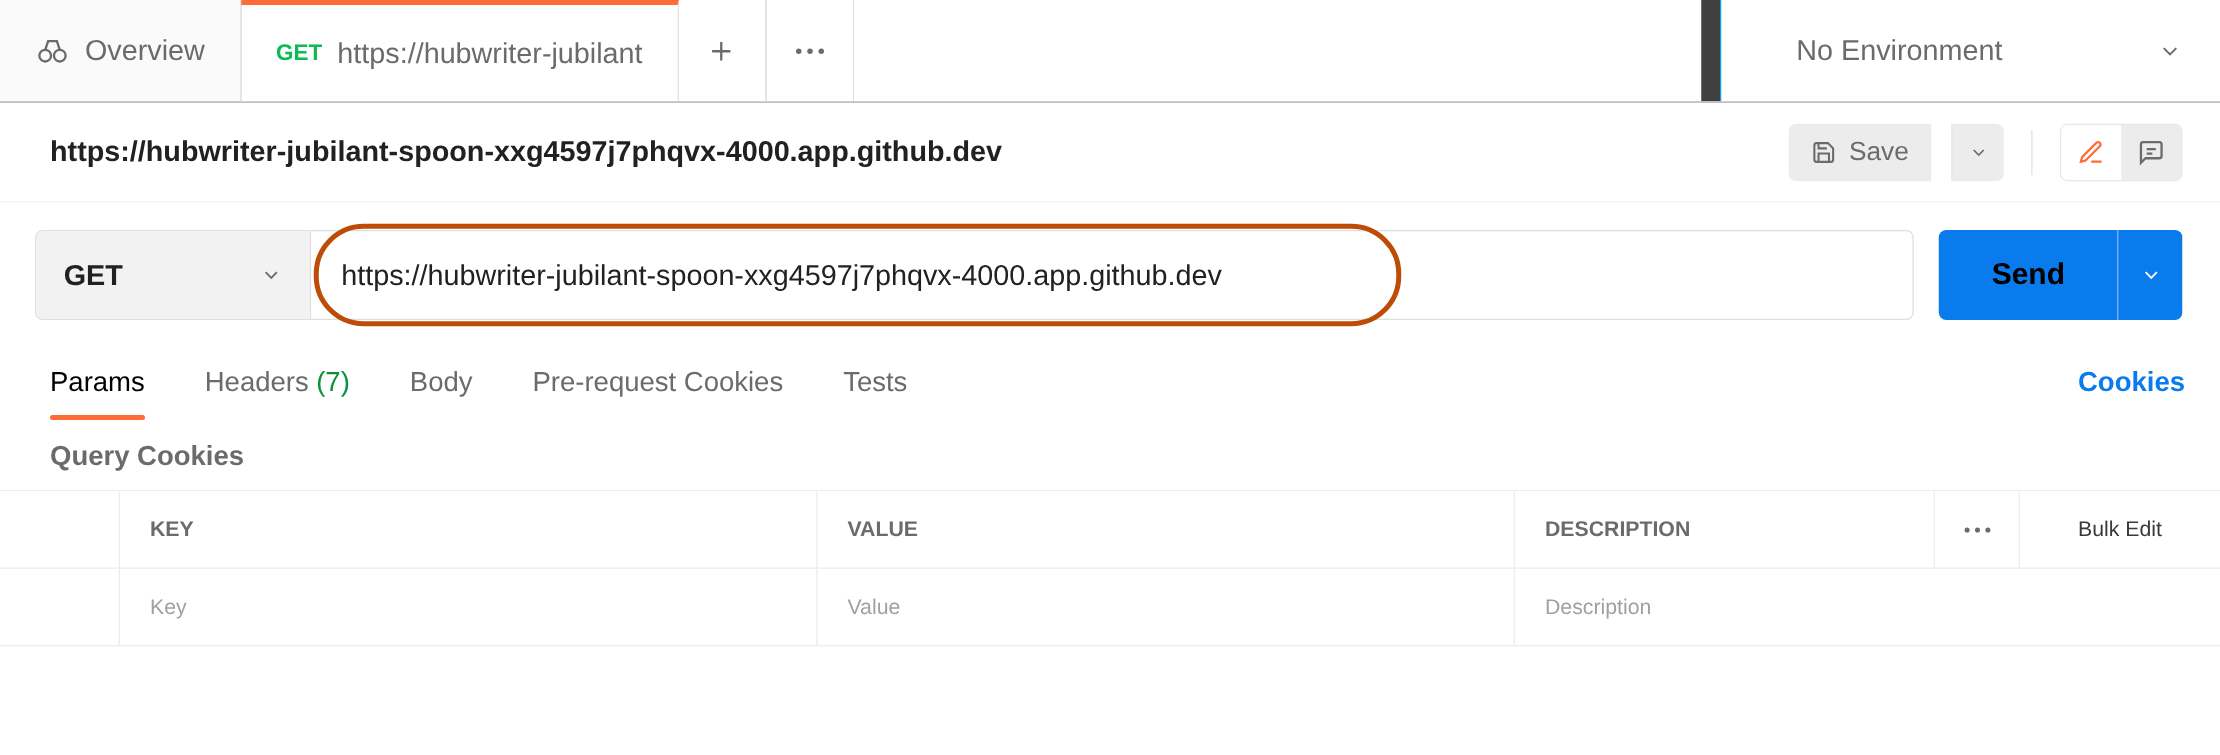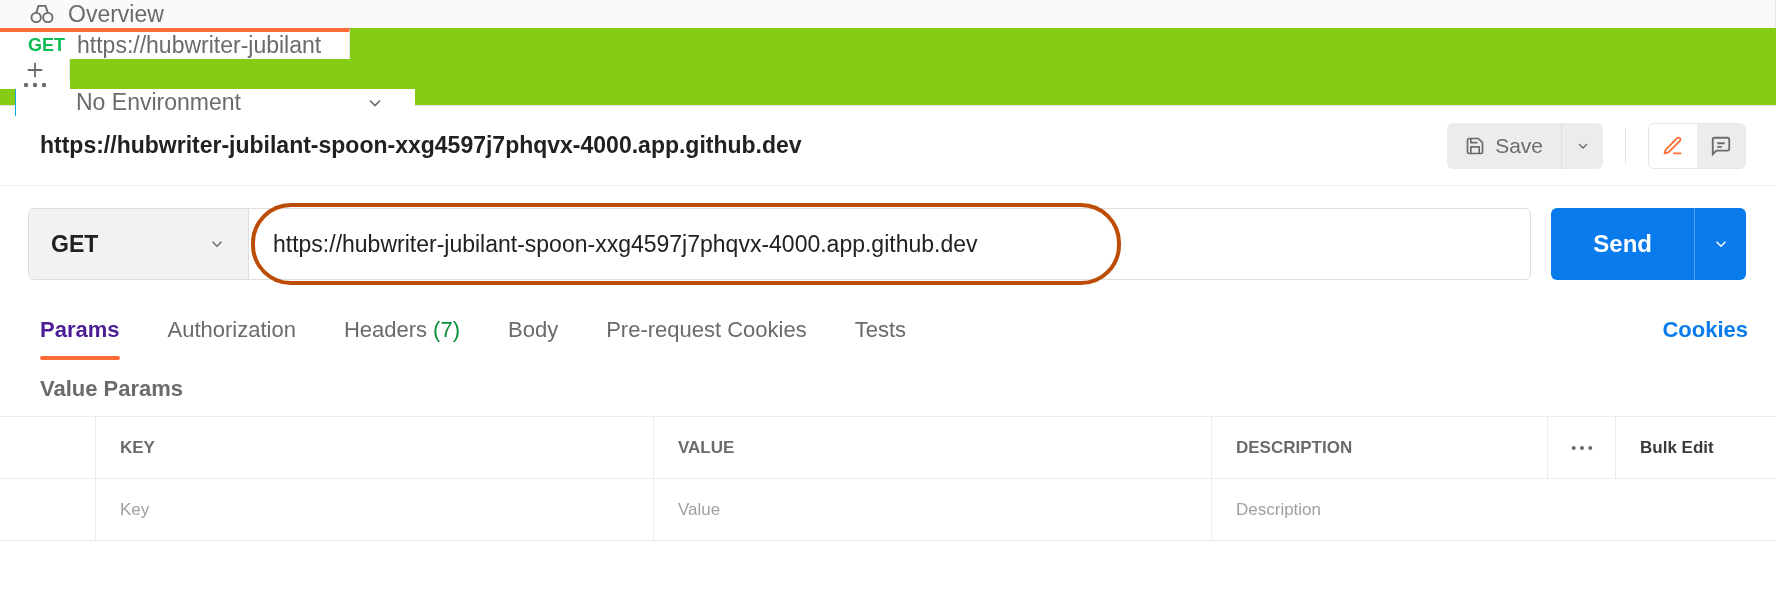--- a/index.html
+++ b/index.html
@@ -9,24 +9,23 @@
     color: #212121;
     width: 1776px;
     height: 604px;
     overflow: hidden;
   }
 
   
   .tabstrip {
     display: flex;
     align-items: stretch;
-    height: 106px;
+    height: 82px;
     border-bottom: 1px solid #e6e6e6;
-    background: #84cc16;
-    flex-direction: column;
+    background: #404040;
   }
   .tab {
     display: flex;
     align-items: center;
     gap: 12px;
     padding: 0 28px;
     font-size: 23px;
     color: #6b6b6b;
     border-right: 1px solid #e6e6e6;
     background: #ffffff;
@@ -100,20 +99,21 @@
   }
   .title-actions {
     display: flex;
     align-items: center;
     gap: 12px;
   }
   .save-group {
     display: flex;
     align-items: stretch;
     height: 46px;
+    gap: 16px;
   }
   .save-btn {
     display: flex;
     align-items: center;
     gap: 10px;
     padding: 0 18px;
     background: #ececec;
     color: #6b6b6b;
     font-size: 21px;
     border-radius: 6px 0 0 6px;
@@ -212,21 +212,21 @@
     display: flex;
     align-items: stretch;
     height: 72px;
   }
   .send-btn {
     display: flex;
     align-items: center;
     justify-content: center;
     padding: 16px 42px;
     background: #097bed;
-    color: #ffffff;
+    color: #000000;
     font-size: 24px;
     font-weight: 600;
     border-radius: 6px 0 0 6px;
     cursor: pointer;
   }
   .send-caret {
     display: flex;
     align-items: center;
     justify-content: center;
     width: 52px;
@@ -253,22 +253,22 @@
   .subtab {
     font-size: 22px;
     color: #6b6b6b;
     cursor: pointer;
     position: relative;
     height: 100%;
     display: flex;
     align-items: center;
   }
   .subtab.active {
-    color: #4c1d95;
-    font-weight: 700;
+    color: #000000;
+    font-weight: 400;
   }
   .subtab.active::after {
     content: "";
     position: absolute;
     left: 0; right: 0; bottom: -2px;
     height: 4px;
     background: #ff6c37;
     border-radius: 2px;
   }
   .subtab .count { color: #0a8f3c; margin-left: 6px; }
@@ -303,21 +303,21 @@
     font-size: 17px;
     border-right: 1px solid #ececec;
   }
   .th { color: #6b6b6b; font-weight: 700; }
   .td.placeholder { color: #a0a0a0; }
   .col-handle { width: 96px; justify-content: center; }
   .col-key   { width: 558px; }
   .col-value { width: 558px; }
   .col-desc  { flex: 1; }
   .col-opts  { width: 68px; justify-content: center; cursor: pointer; }
-  .col-bulk  { width: 160px; border-right: none; cursor: pointer; font-weight: 700; color: #3a3a3a; }
+  .col-bulk  { width: 160px; border-right: none; justify-content: center; cursor: pointer; font-weight: 400; color: #3a3a3a; }
 
   
   svg { display: block; }
 </style>
 </head>
 <body>
 
 <div class="tabstrip">
   <div class="tab overview">
     <span>
@@ -436,40 +436,37 @@
     </div>
   </div>
 </div>
 
 <div class="subtab-row">
   <div class="subtabs">
     <div class="subtab active">
         <span>Params</span>
       </div>
     <div class="subtab">
-        <span>Authorization</span>
-      </div>
-    <div class="subtab">
       <span>Headers</span>
       <span class="count">(7)</span>
     </div>
     <div class="subtab">
         <span>Body</span>
       </div>
     <div class="subtab">
         <span>Pre-request Cookies</span>
       </div>
     <div class="subtab">
         <span>Tests</span>
       </div>
   </div>
   <div class="cookies-link"><span>Cookies</span></div>
 </div>
 
-<div class="qp-label">Value Params</div>
+<div class="qp-label">Query Cookies</div>
 
 <div class="params-table">
   <div class="tr header">
     <div class="th col-handle"></div>
     <div class="th col-key">KEY</div>
     <div class="th col-value">VALUE</div>
     <div class="th col-desc">DESCRIPTION</div>
     <div class="th col-opts">
       <span>
         <svg width="24" height="8" viewBox="0 0 26 8" fill="#6b6b6b">

